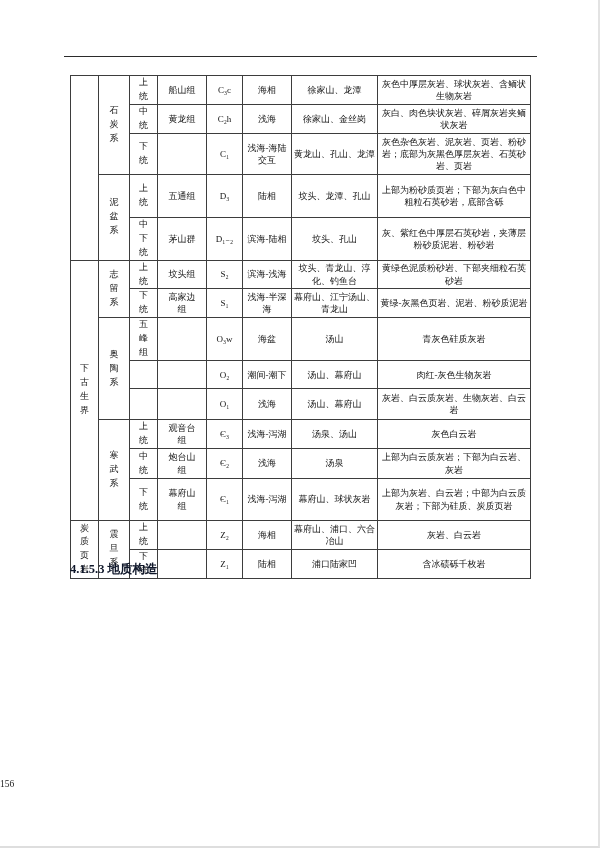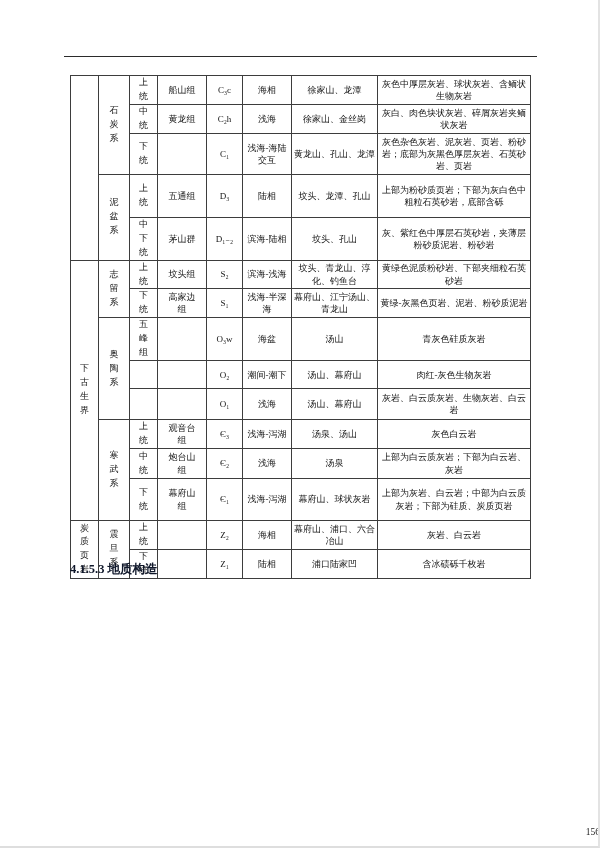--- a/index.html
+++ b/index.html
@@ -45,21 +45,21 @@
     font-size: 12.5px; font-weight: bold; color: #0f172a;
   }
   .body-text {
     position: absolute; top: 584px; left: 65px; width: 471px;
     font-size: 13.5px; line-height: 25px; text-align: justify; color: #161616;
   }
   .body-text p { margin: 0; text-indent: 2em; }
 
   .page-num {
     position: absolute; top: 779px; left: 0; width: 600px;
-    text-align: right; font-size: 9.5px; color: #222; margin-top: 48px;
+    text-align: left; font-size: 9.5px; color: #222;
   }
 </style>
 </head>
 <body>
 
 <div class="page">
 
   <div class="header-rule"></div>
 
   <table class="strat">

